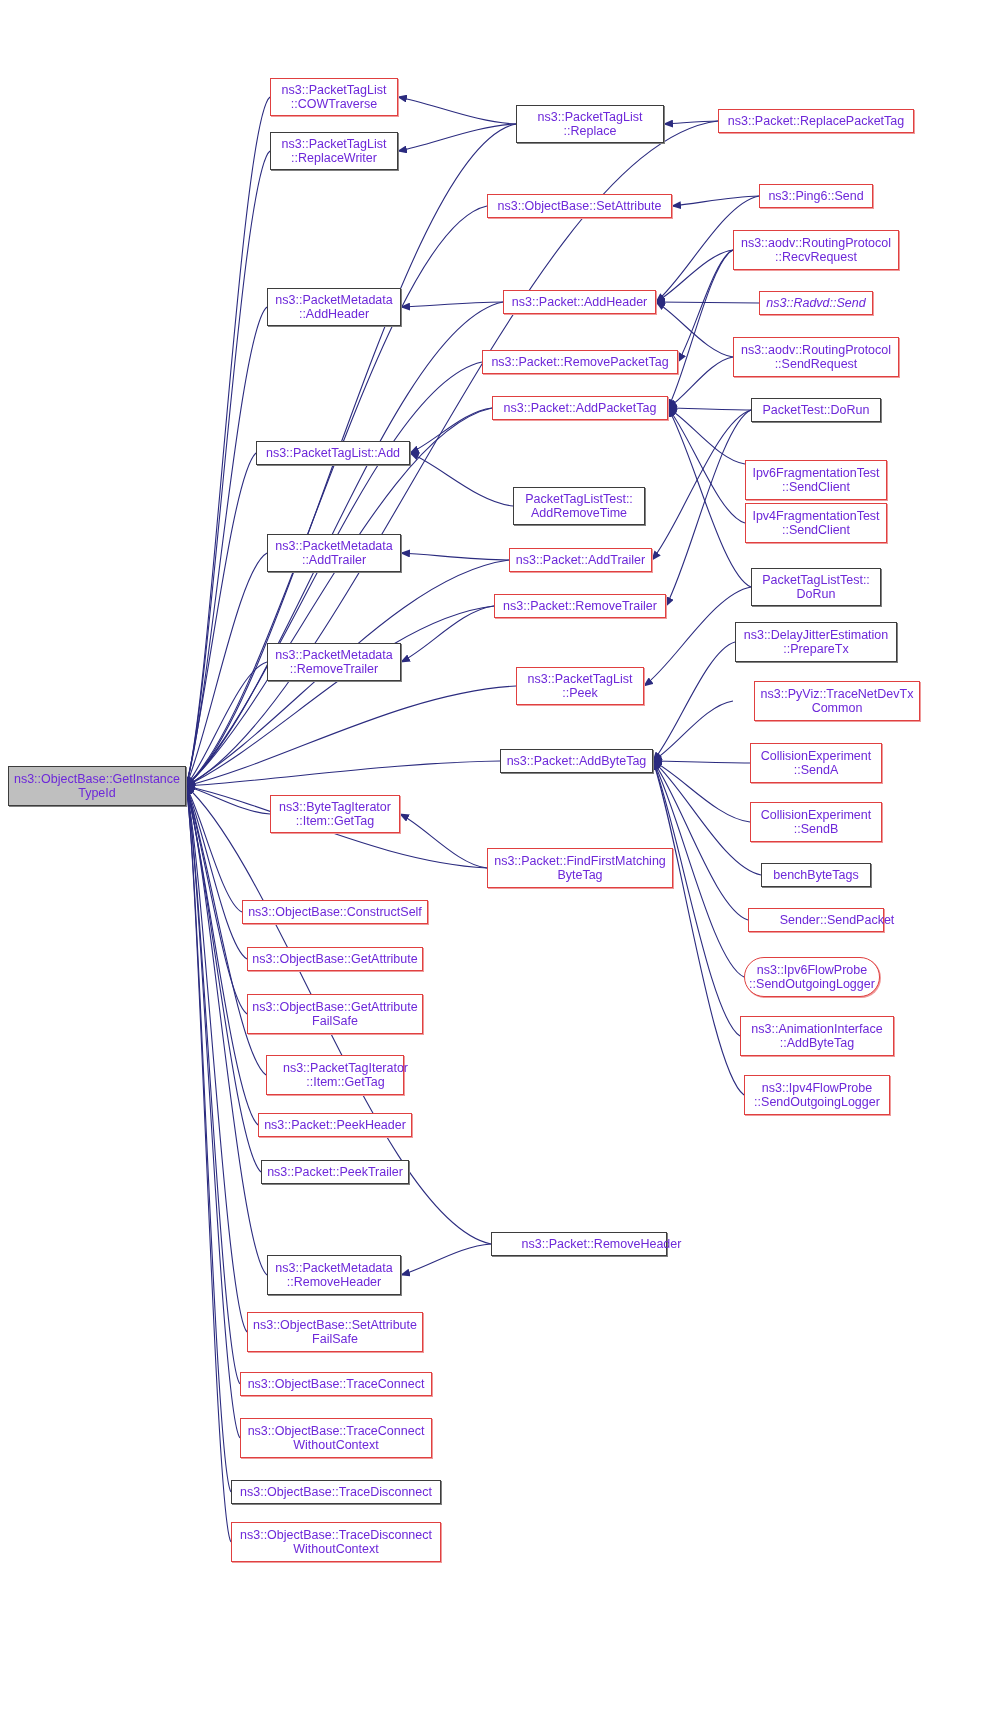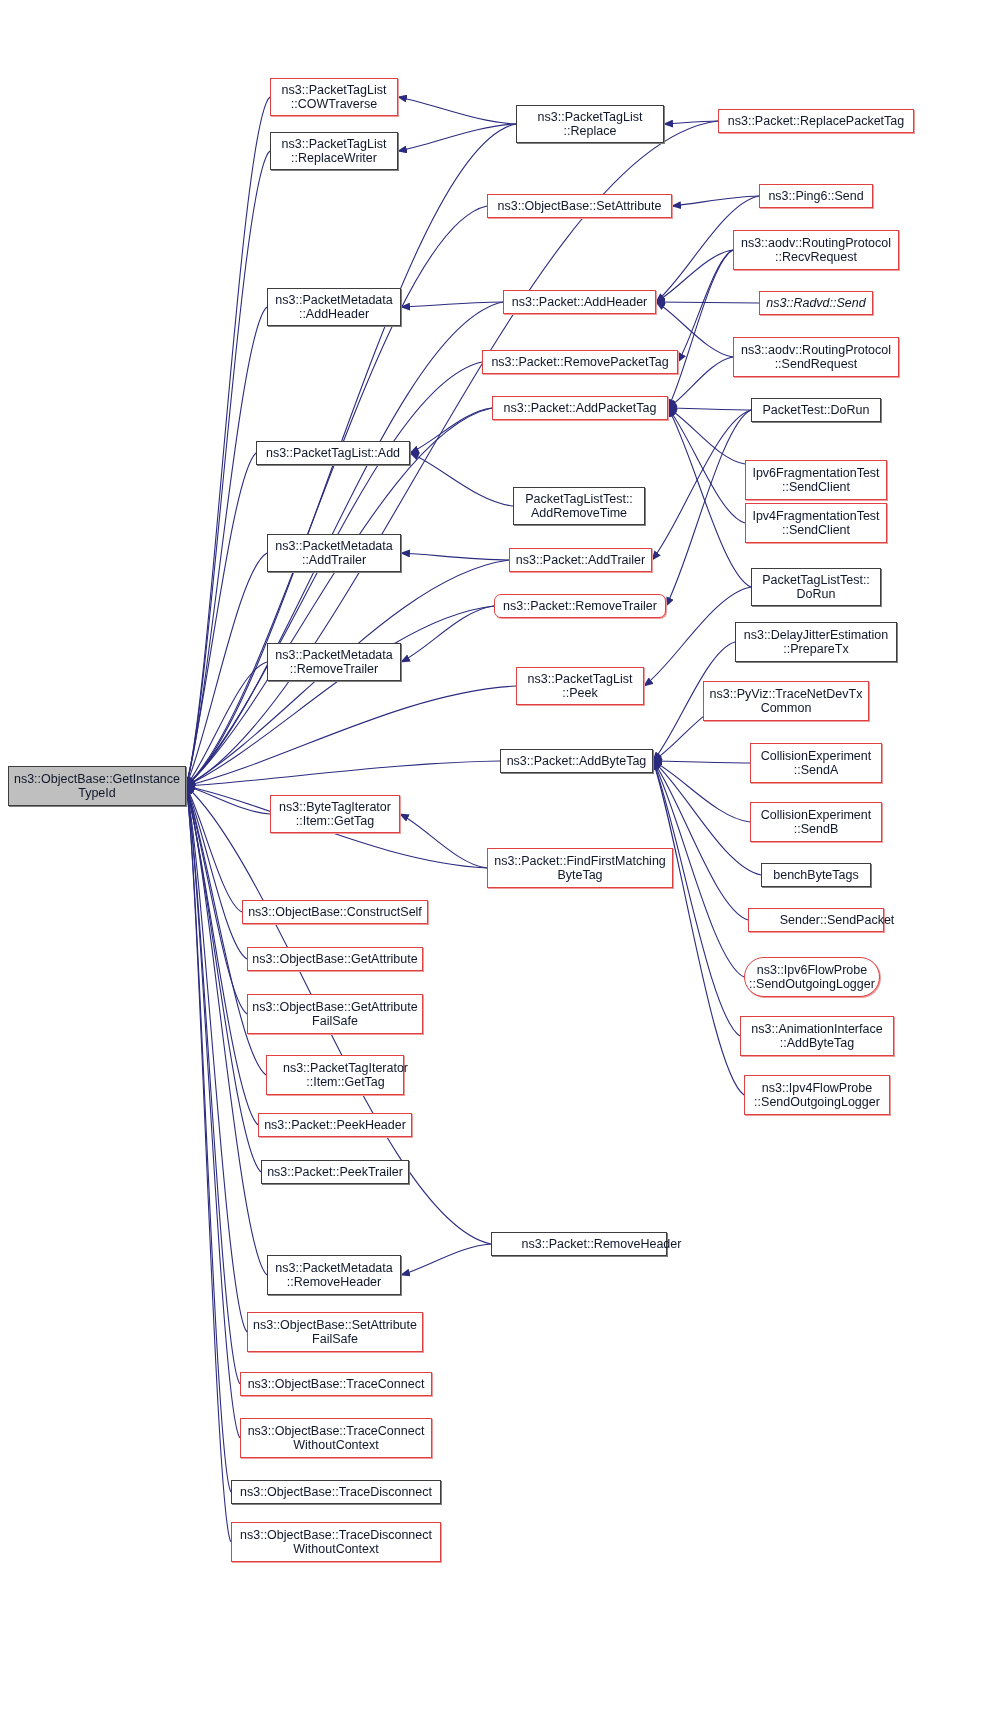--- a/index.html
+++ b/index.html
@@ -25,21 +25,21 @@
   }
   .node {
     position: absolute;
     box-sizing: border-box;
     display: flex;
     align-items: center;
     justify-content: center;
     text-align: center;
     font-size: 12.5px;
     line-height: 14px;
-    color: #0f172a;
+    color: #6d28d9;
     background: #ffffff;
     border: 1px solid #d44040;
     white-space: pre-line;
     padding: 1px 3px;
     z-index: 5;
   }
   .node.black {
     border: 1px solid #3d3d3d;
     box-shadow: 1px 1px 0 0 #808080;
   }
@@ -159,26 +159,26 @@
 ::SendClient</div>
       <div class="node black" style="left: 513px; top: 487px; width: 132px; height: 38px;">PacketTagListTest::
 AddRemoveTime</div>
       <div class="node red" style="left: 745px; top: 503px; width: 142px; height: 40px;">Ipv4FragmentationTest
 ::SendClient</div>
       <div class="node black" style="left: 267px; top: 534px; width: 134px; height: 38px;">ns3::PacketMetadata
 ::AddTrailer</div>
       <div class="node red" style="left: 509px; top: 548px; width: 143px; height: 24px;">ns3::Packet::AddTrailer</div>
       <div class="node black" style="left: 751px; top: 568px; width: 130px; height: 38px;">PacketTagListTest::
 DoRun</div>
-      <div class="node red" style="left: 494px; top: 594px; width: 172px; height: 24px; border-radius: 7px;">ns3::Packet::RemoveTrailer</div>
+      <div class="node red" style="left: 494px; top: 594px; width: 172px; height: 24px;">ns3::Packet::RemoveTrailer</div>
       <div class="node black" style="left: 735px; top: 622px; width: 162px; height: 40px;">ns3::DelayJitterEstimation
 ::PrepareTx</div>
       <div class="node black" style="left: 267px; top: 643px; width: 134px; height: 38px;">ns3::PacketMetadata
 ::RemoveTrailer</div>
-      <div class="node red" style="left: 703px; top: 681px; width: 166px; height: 40px;">ns3::PyViz::TraceNetDevTx
+      <div class="node red" style="left: 754px; top: 681px; width: 166px; height: 40px;">ns3::PyViz::TraceNetDevTx
 Common</div>
       <div class="node red" style="left: 516px; top: 667px; width: 128px; height: 38px;">ns3::PacketTagList
 ::Peek</div>
       <div class="node black" style="left: 500px; top: 749px; width: 153px; height: 24px;">ns3::Packet::AddByteTag</div>
       <div class="node red" style="left: 750px; top: 743px; width: 132px; height: 40px;">CollisionExperiment
 ::SendA</div>
       <div class="node red" style="left: 270px; top: 795px; width: 130px; height: 38px;">ns3::ByteTagIterator
 ::Item::GetTag</div>
       <div class="node red" style="left: 750px; top: 802px; width: 132px; height: 40px;">CollisionExperiment
 ::SendB</div>

